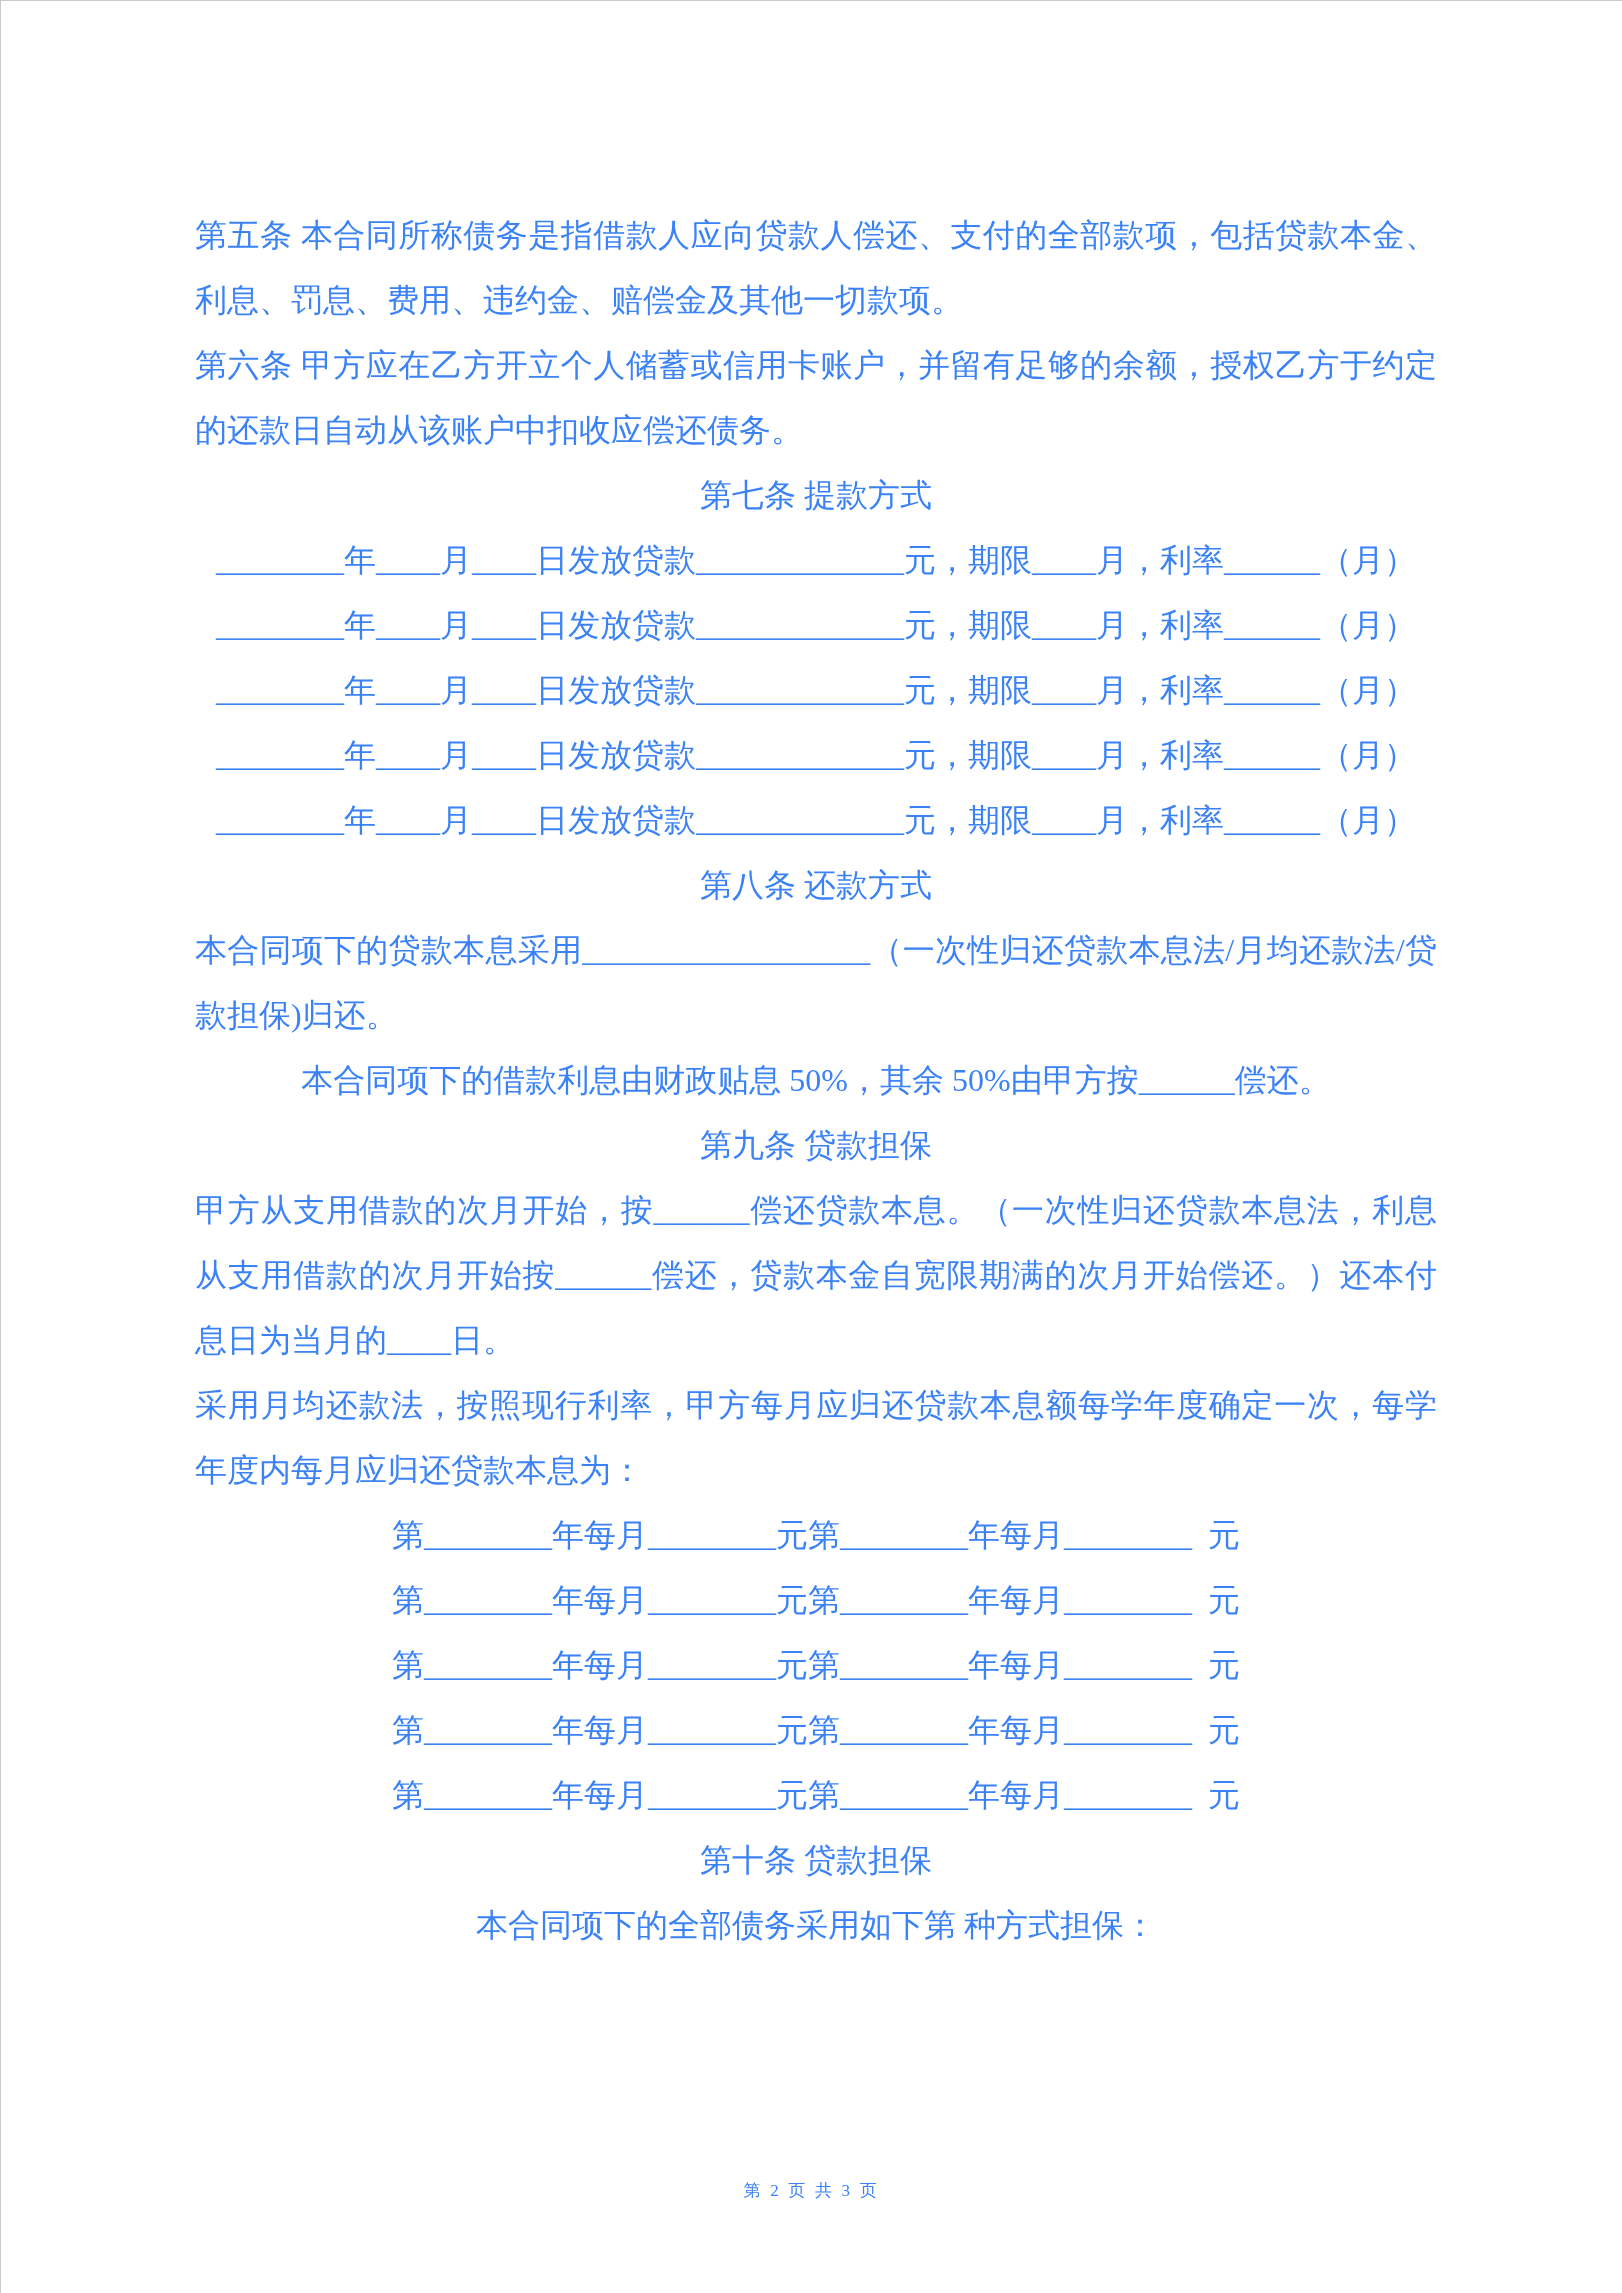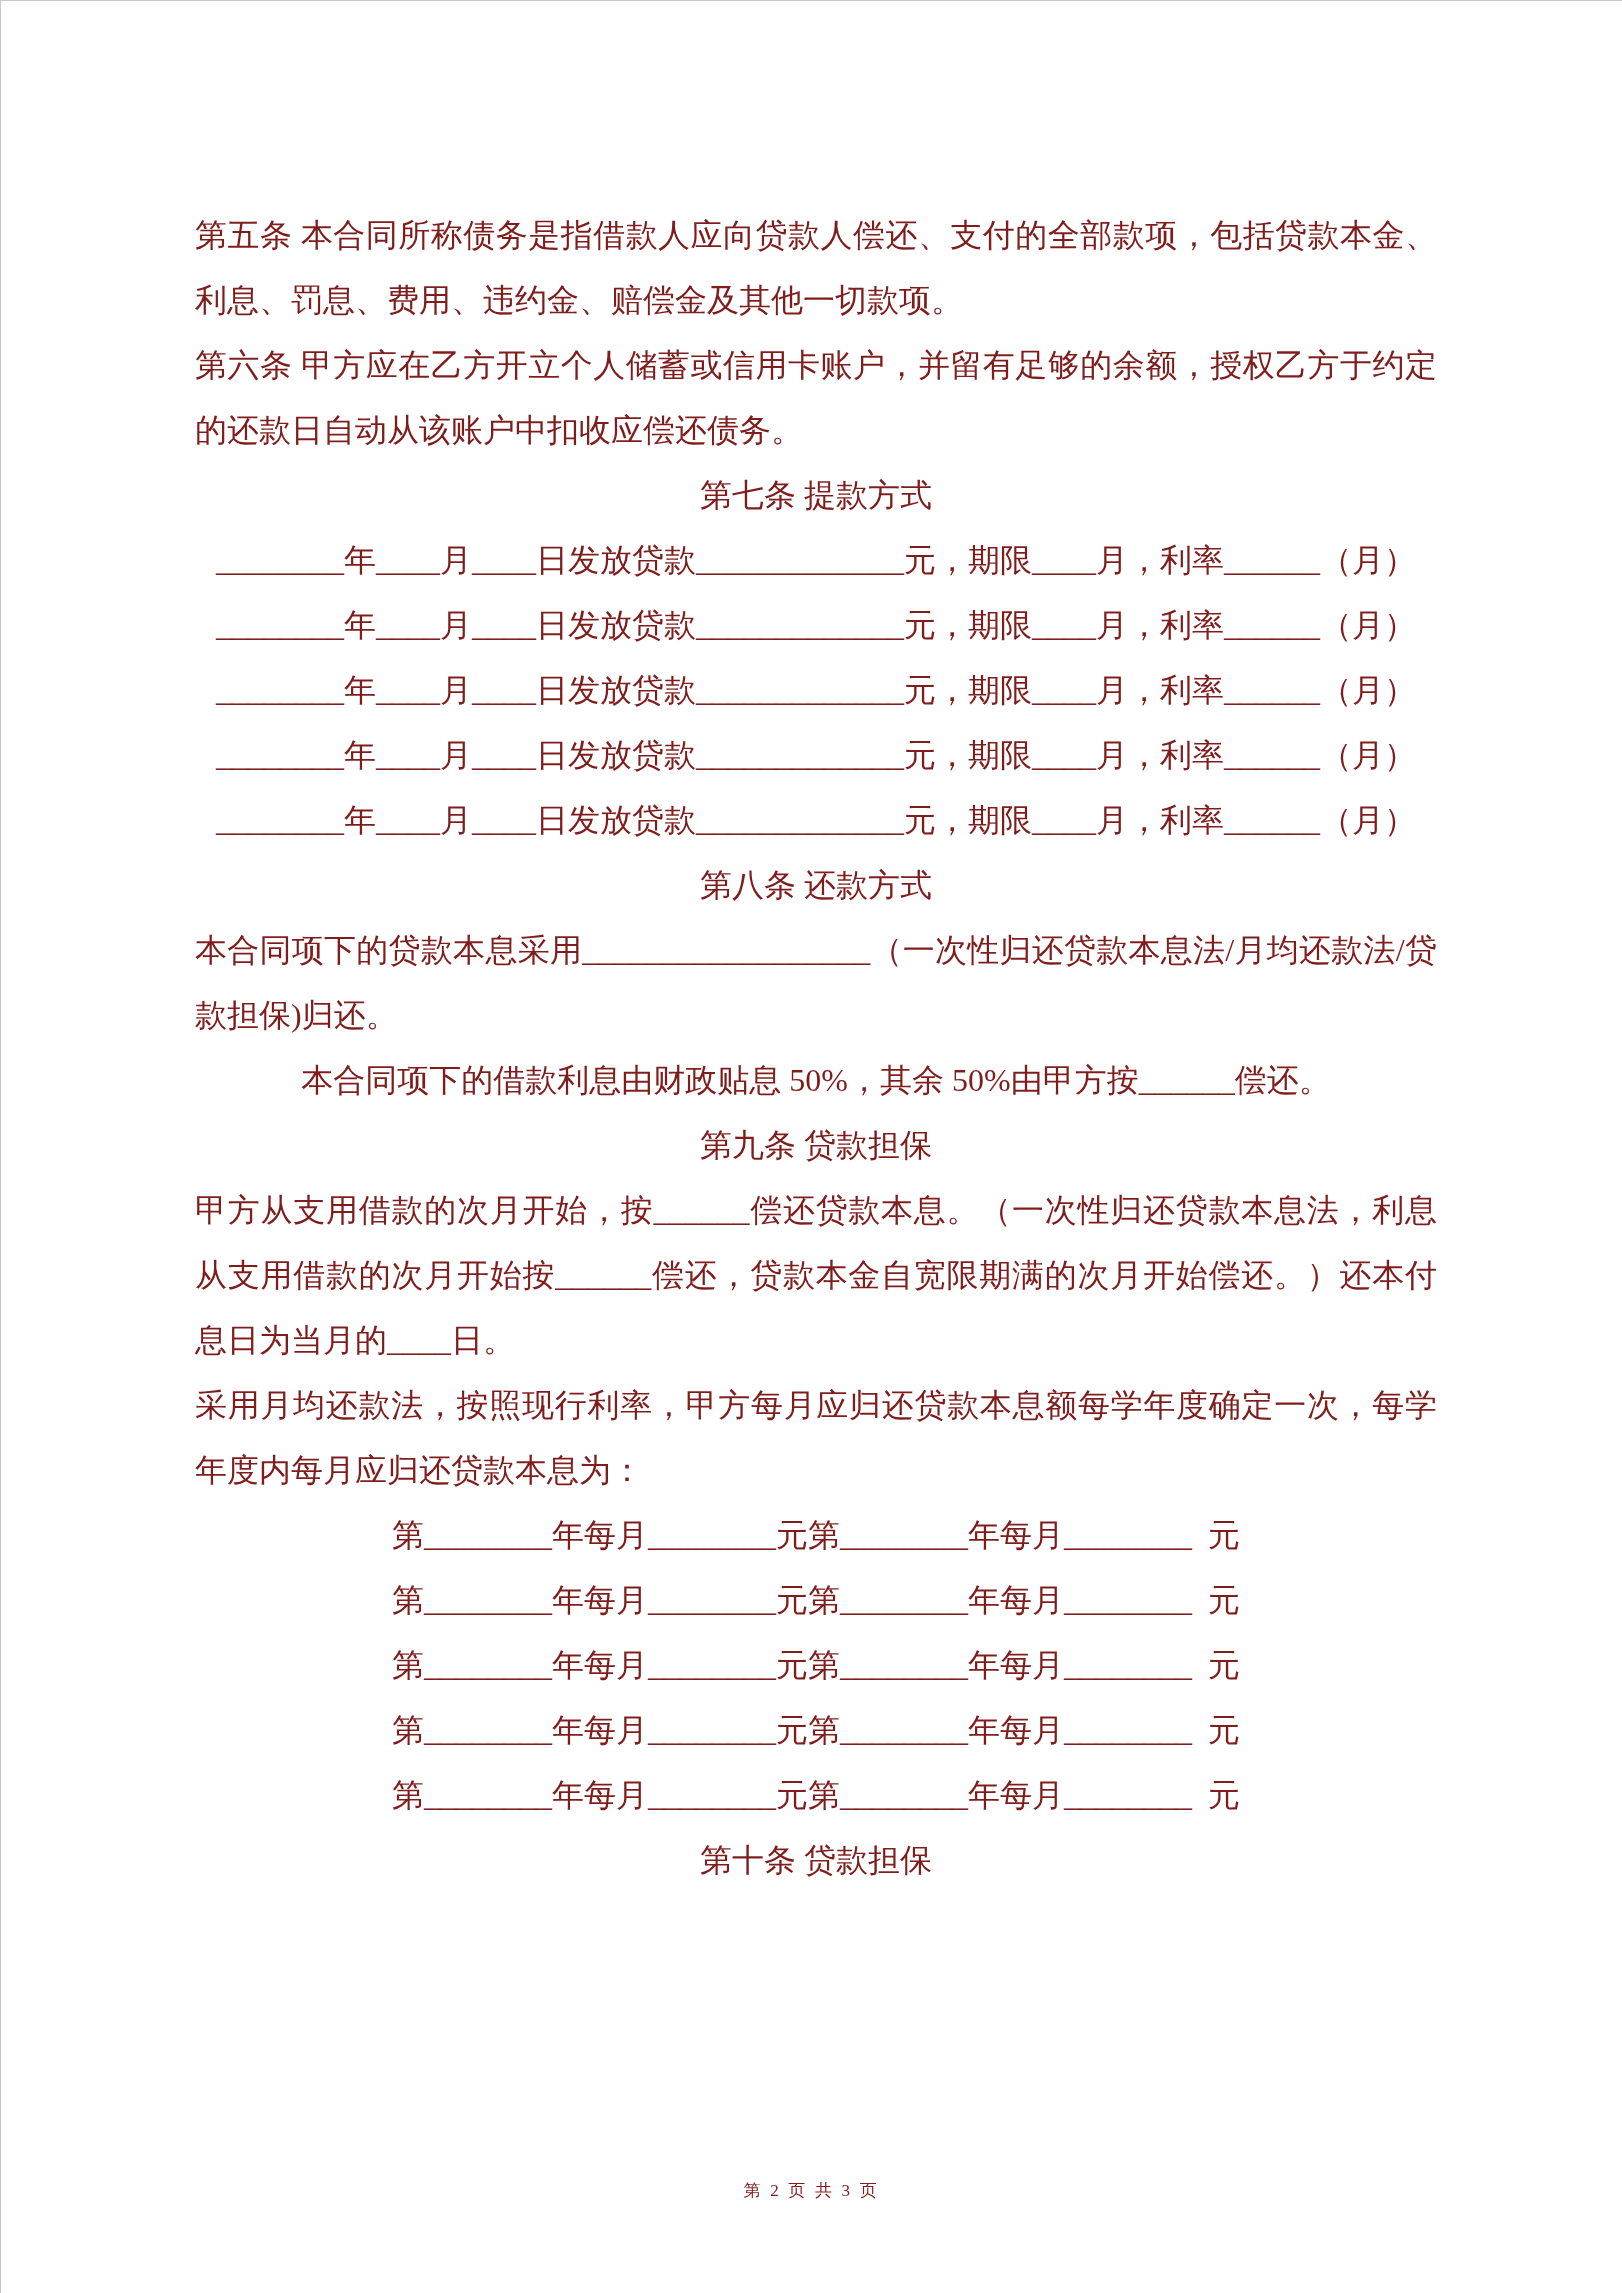--- a/index.html
+++ b/index.html
@@ -11,21 +11,21 @@
     position: relative;
     width: 1623px;
     height: 2294px;
     box-sizing: border-box;
     background: #ffffff;
     border: 0.9px solid #c9c9c9;
     padding: 202px 185px 0 194px;
     font-family: "Liberation Serif", "DejaVu Serif", serif;
     font-size: 32px;
     line-height: 65px;
-    color: #7f1d1d;
+    color: #3b82f6;
     overflow: hidden;
   }
   .para {
     margin: 0;
     text-align: justify;
     text-justify: inter-ideograph;
     white-space: pre-wrap;
     word-break: break-all;
   }
   .line {
@@ -80,17 +80,18 @@
   <p class="para">采用月均还款法，按照现行利率，甲方每月应归还贷款本息额每学年度确定一次，每学年度内每月应归还贷款本息为：</p>
 
   <p class="line">第________年每月________元第________年每月________  元</p>
   <p class="line">第________年每月________元第________年每月________  元</p>
   <p class="line">第________年每月________元第________年每月________  元</p>
   <p class="line">第________年每月________元第________年每月________  元</p>
   <p class="line">第________年每月________元第________年每月________  元</p>
 
   <p class="heading">第十条 贷款担保</p>
 
+  <p class="line">本合同项下的全部债务采用如下第 种方式担保：</p>
 
   <div class="footer">第 2 页 共 3 页</div>
 
 </div>
 
 
 </body></html>

